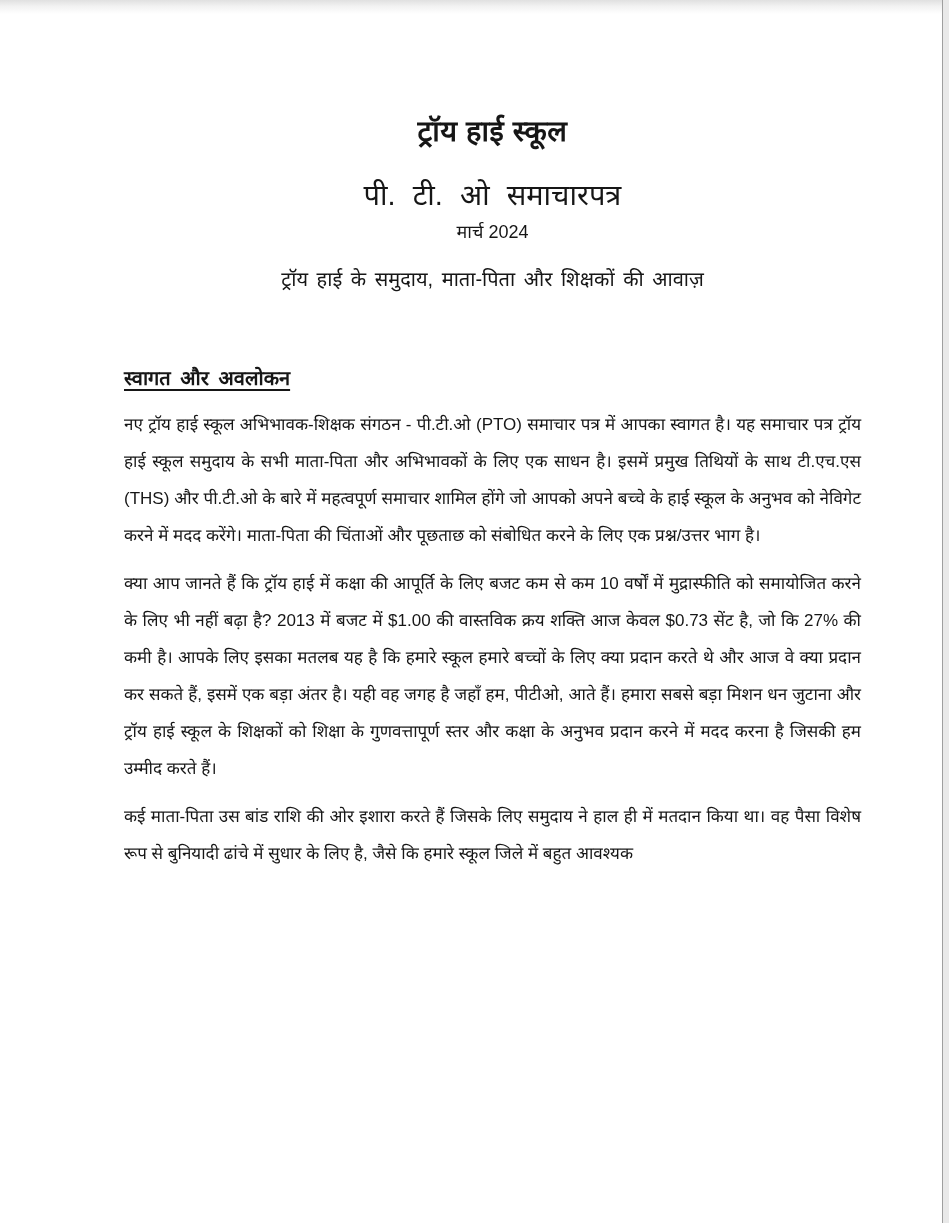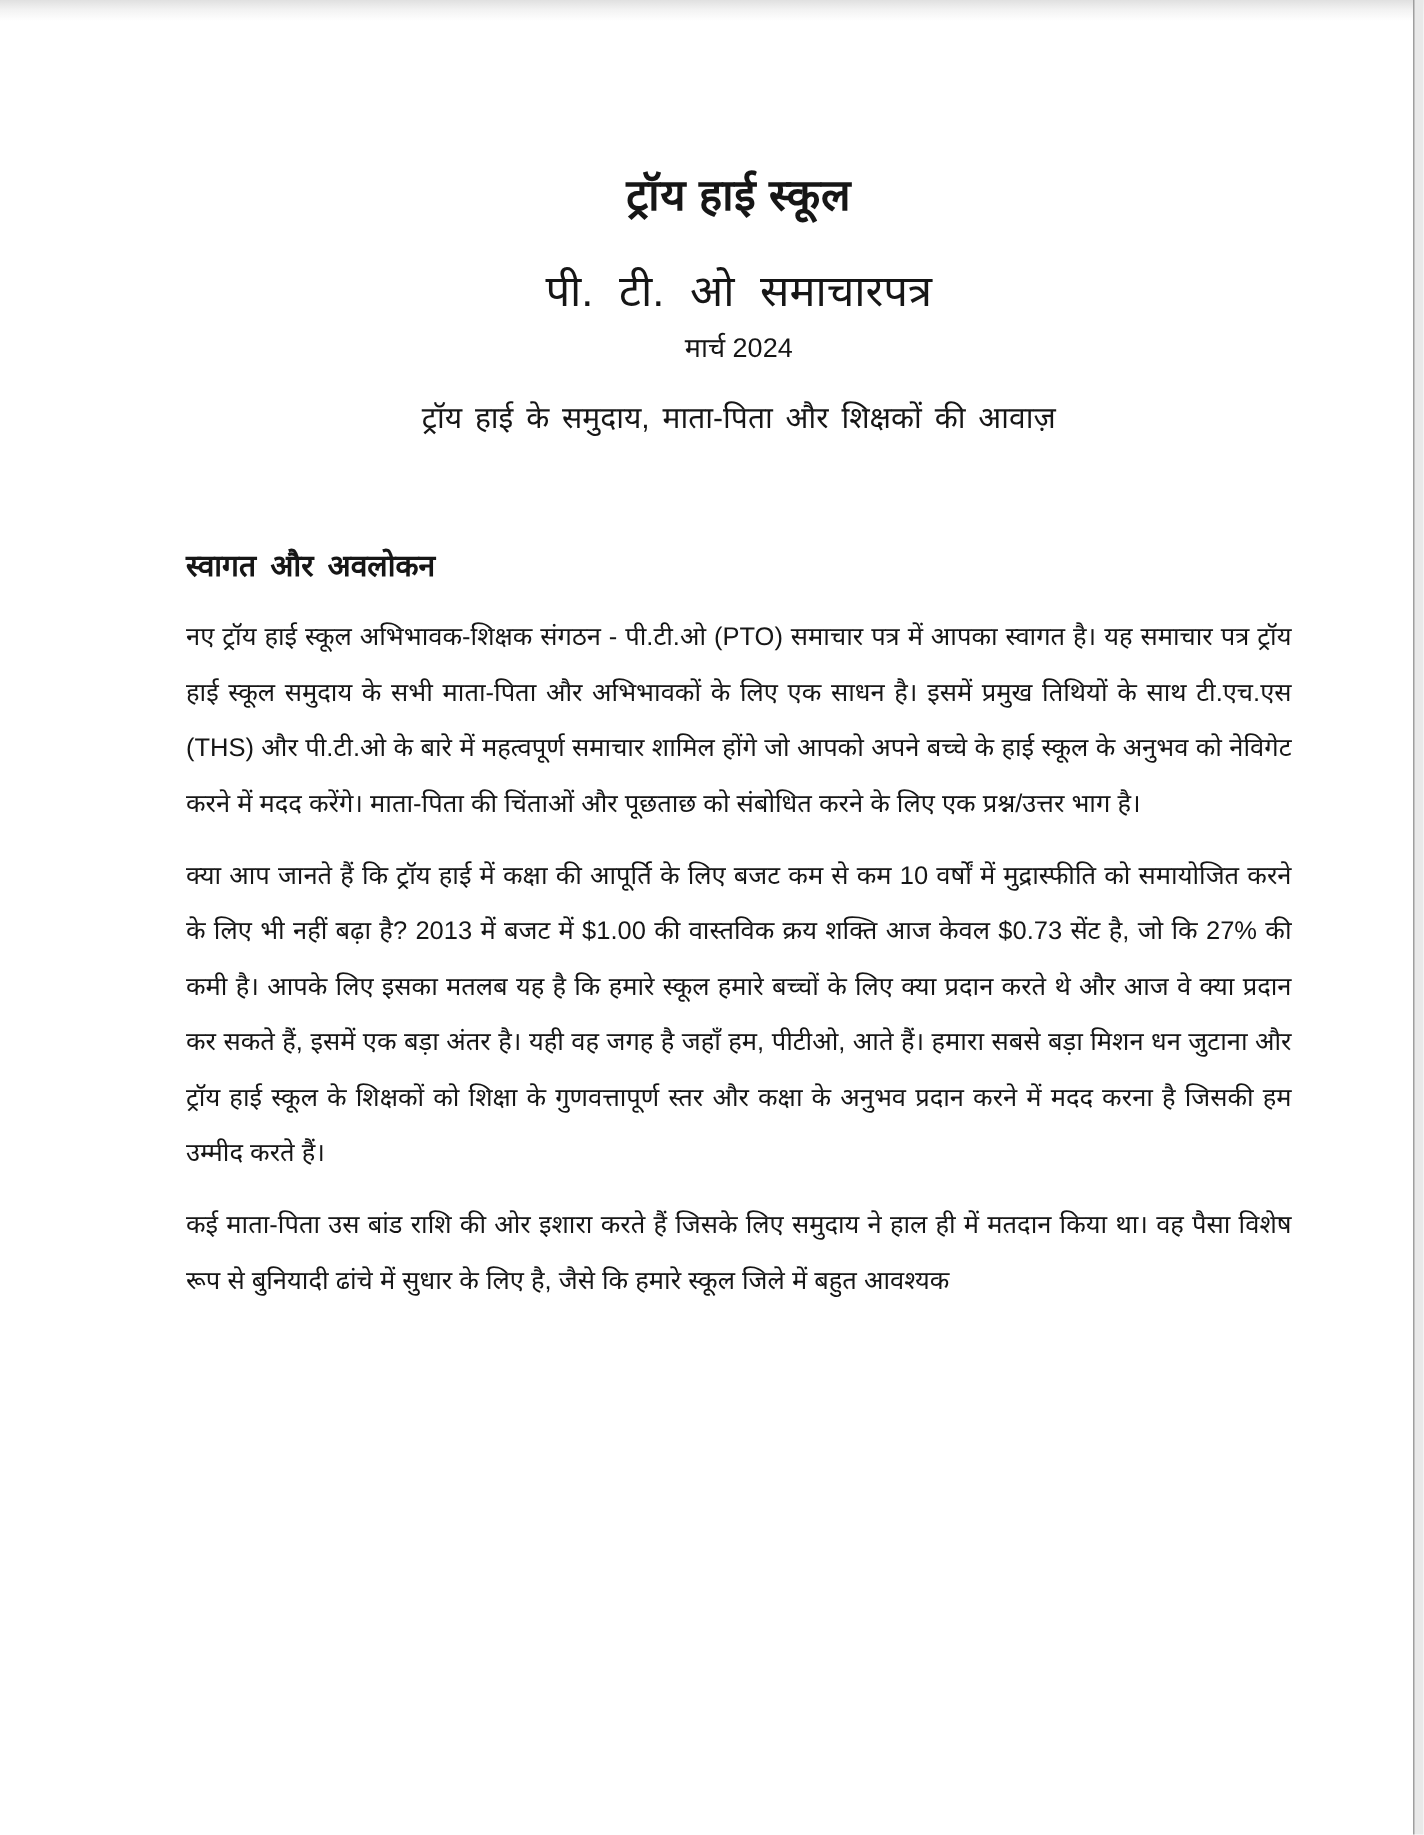--- a/index.html
+++ b/index.html
@@ -61,20 +61,21 @@
   }
   .tagline {
     font-size: 20px;
     line-height: 28px;
     word-spacing: 3px;
   }
   .sec-heading {
     font-size: 20px;
     line-height: 26px;
     font-weight: bold;
+    text-decoration: underline;
     text-decoration-thickness: 2px;
     text-underline-offset: 4px;
     margin: 0 0 15px 0;
     word-spacing: 4px;
   }
   .section-welcome .sec-heading { margin-top: 72px; }
   .section-facts   .sec-heading { margin-top: 22px; }
   p.body-text {
     font-size: 17px;
     line-height: 37px;

